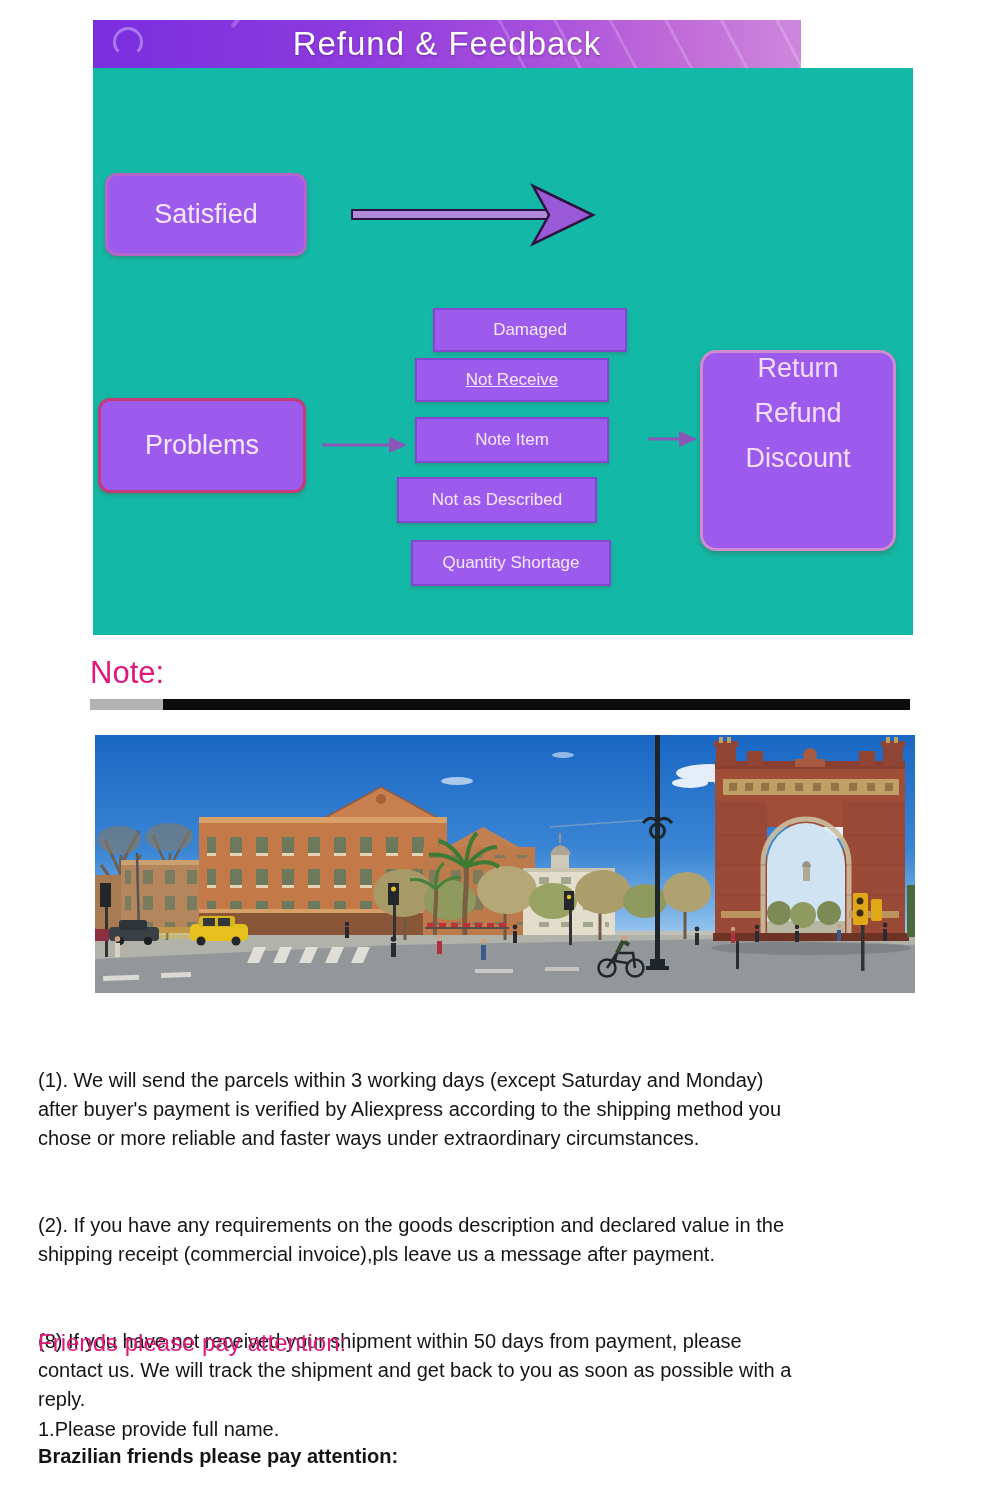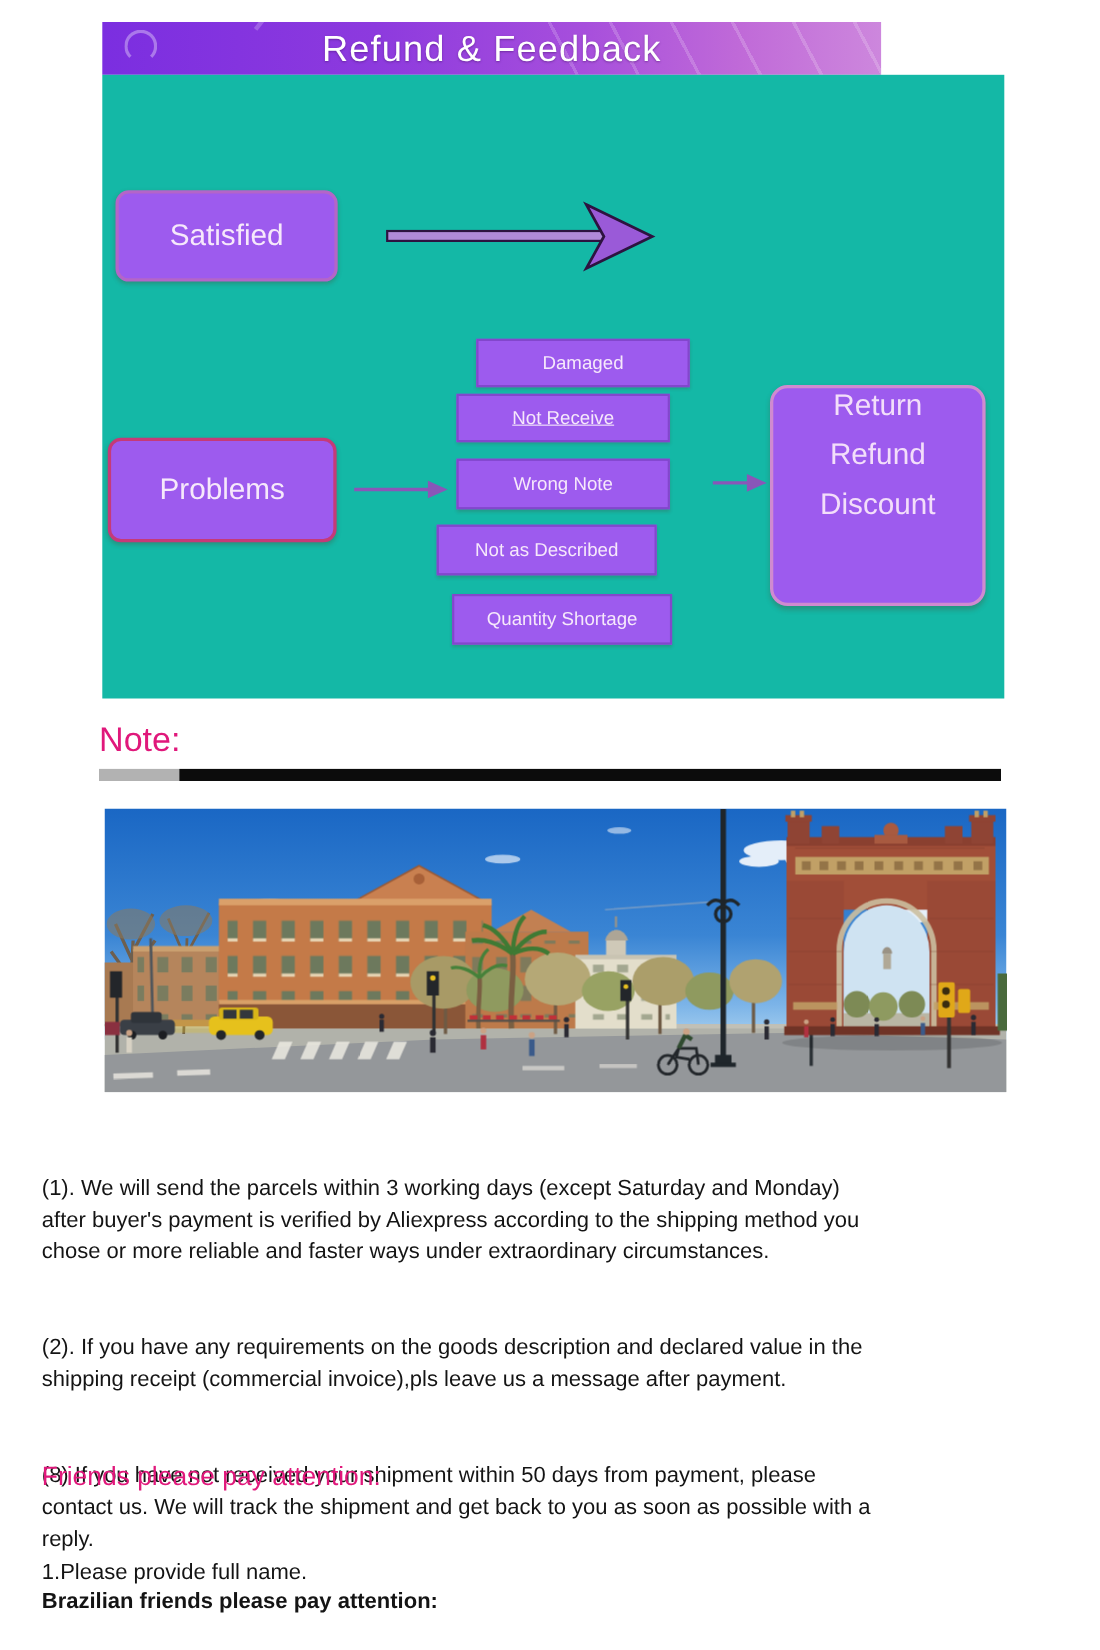--- a/index.html
+++ b/index.html
@@ -87,21 +87,21 @@
         <line x1="555" y1="371" x2="588" y2="371" stroke-width="3"></line>
         <polygon points="586,363 604,371 586,379" stroke="none"></polygon>
       </g>
     </svg>
 
     <div class="fbox round satisfied">Satisfied</div>
 
 
     <div class="fbox smallbox b-damaged">Damaged</div>
     <div class="fbox smallbox b-notreceive">Not Receive</div>
-    <div class="fbox smallbox b-wrongitem">Wrong Note</div>
+    <div class="fbox smallbox b-wrongitem">Note Item</div>
     <div class="fbox smallbox b-notasdesc">Not as Described</div>
     <div class="fbox smallbox b-quantity">Quantity Shortage</div>
 
     <div class="fbox round problems">Problems</div>
 
     <div class="fbox outcome">
       <div>Return</div>
       <div>Refund</div>
       <div>Discount</div>
     </div>

